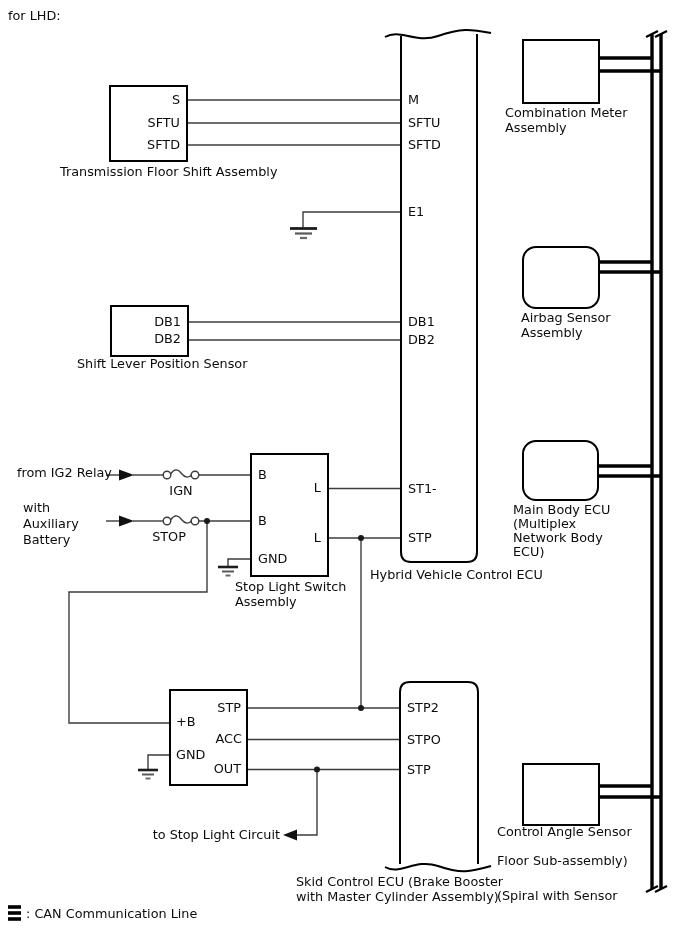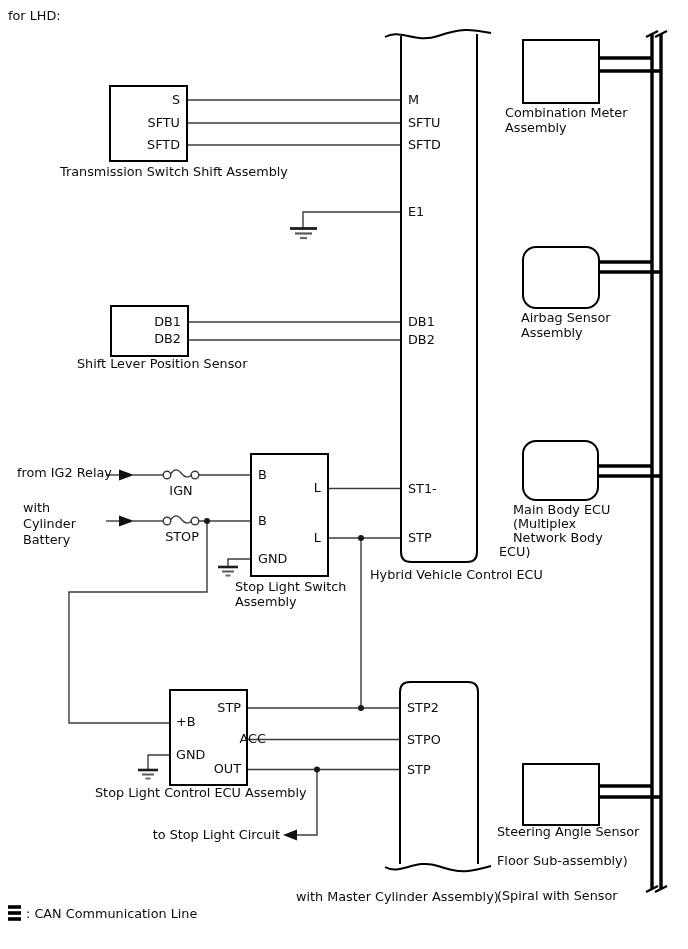--- a/index.html
+++ b/index.html
@@ -124,21 +124,21 @@
       <line x1="8" y1="913" x2="21" y2="913"></line>
       <line x1="8" y1="919" x2="21" y2="919"></line>
     </g>
   </svg>
 
   <div class="txt" style="left:8px;top:16px">for LHD:</div>
 
   <div class="txt" style="right:508px;top:100px">S</div>
   <div class="txt" style="right:508px;top:123px">SFTU</div>
   <div class="txt" style="right:508px;top:145px">SFTD</div>
-  <div class="txt" style="left:60px;top:172px">Transmission Switch Shift Assembly</div>
+  <div class="txt" style="left:60px;top:172px">Transmission Floor Shift Assembly</div>
 
   <div class="txt" style="right:507px;top:322px">DB1</div>
   <div class="txt" style="right:507px;top:339px">DB2</div>
   <div class="txt" style="left:77px;top:364px">Shift Lever Position Sensor</div>
 
   <div class="txt" style="left:408px;top:100px">M</div>
   <div class="txt" style="left:408px;top:123px">SFTU</div>
   <div class="txt" style="left:408px;top:145px">SFTD</div>
   <div class="txt" style="left:408px;top:212px">E1</div>
   <div class="txt" style="left:408px;top:322px">DB1</div>
@@ -151,44 +151,44 @@
   <div class="txt" style="left:258px;top:521px">B</div>
   <div class="txt" style="left:258px;top:559px">GND</div>
   <div class="txt" style="right:367px;top:488px">L</div>
   <div class="txt" style="right:367px;top:538px">L</div>
   <div class="txt" style="left:235px;top:587px">Stop Light Switch</div>
   <div class="txt" style="left:235px;top:602px">Assembly</div>
 
   <div class="txt" style="left:176px;top:722px">+B</div>
   <div class="txt" style="left:176px;top:755px">GND</div>
   <div class="txt" style="right:447px;top:708px">STP</div>
-  <div class="txt" style="right:422px;top:739px">ACC</div>
+  <div class="txt" style="right:446px;top:739px">ACC</div>
   <div class="txt" style="right:447px;top:769px">OUT</div>
-  <div class="txt" style="left:95px;top:793px">Stop Light Control ECU Assembly</div>
 
   <div class="txt" style="left:407px;top:708px">STP2</div>
   <div class="txt" style="left:407px;top:740px">STPO</div>
   <div class="txt" style="left:407px;top:770px">STP</div>
+  <div class="txt" style="left:296px;top:882px">Skid Control ECU (Brake Booster</div>
   <div class="txt" style="left:296px;top:897px">with Master Cylinder Assembly)</div>
 
   <div class="txt" style="left:505px;top:113px">Combination Meter</div>
   <div class="txt" style="left:505px;top:128px">Assembly</div>
   <div class="txt" style="left:521px;top:318px">Airbag Sensor</div>
   <div class="txt" style="left:521px;top:333px">Assembly</div>
   <div class="txt" style="left:513px;top:510px">Main Body ECU</div>
   <div class="txt" style="left:513px;top:524px">(Multiplex</div>
   <div class="txt" style="left:513px;top:538px">Network Body</div>
-  <div class="txt" style="left:499px;top:552px">ECU)</div>
-  <div class="txt" style="left:497px;top:832px">Steering Angle Sensor</div>
+  <div class="txt" style="left:513px;top:552px">ECU)</div>
+  <div class="txt" style="left:497px;top:832px">Control Angle Sensor</div>
   <div class="txt" style="left:497px;top:896px">(Spiral with Sensor</div>
   <div class="txt" style="left:497px;top:861px">Floor Sub-assembly)</div>
 
   <div class="txt" style="left:17px;top:473px">from IG2 Relay</div>
   <div class="txt" style="left:23px;top:508px">with</div>
-  <div class="txt" style="left:23px;top:524px">Cylinder</div>
+  <div class="txt" style="left:23px;top:524px">Auxiliary</div>
   <div class="txt" style="left:23px;top:540px">Battery</div>
   <div class="txt ctr" style="left:181px;top:491px">IGN</div>
-  <div class="txt ctr" style="left:182px;top:537px">STOP</div>
+  <div class="txt ctr" style="left:169px;top:537px">STOP</div>
 
   <div class="txt" style="right:408px;top:835px">to Stop Light Circuit</div>
   <div class="txt" style="left:26px;top:914px">: CAN Communication Line</div>
 
 </div>
 
 </body></html>

